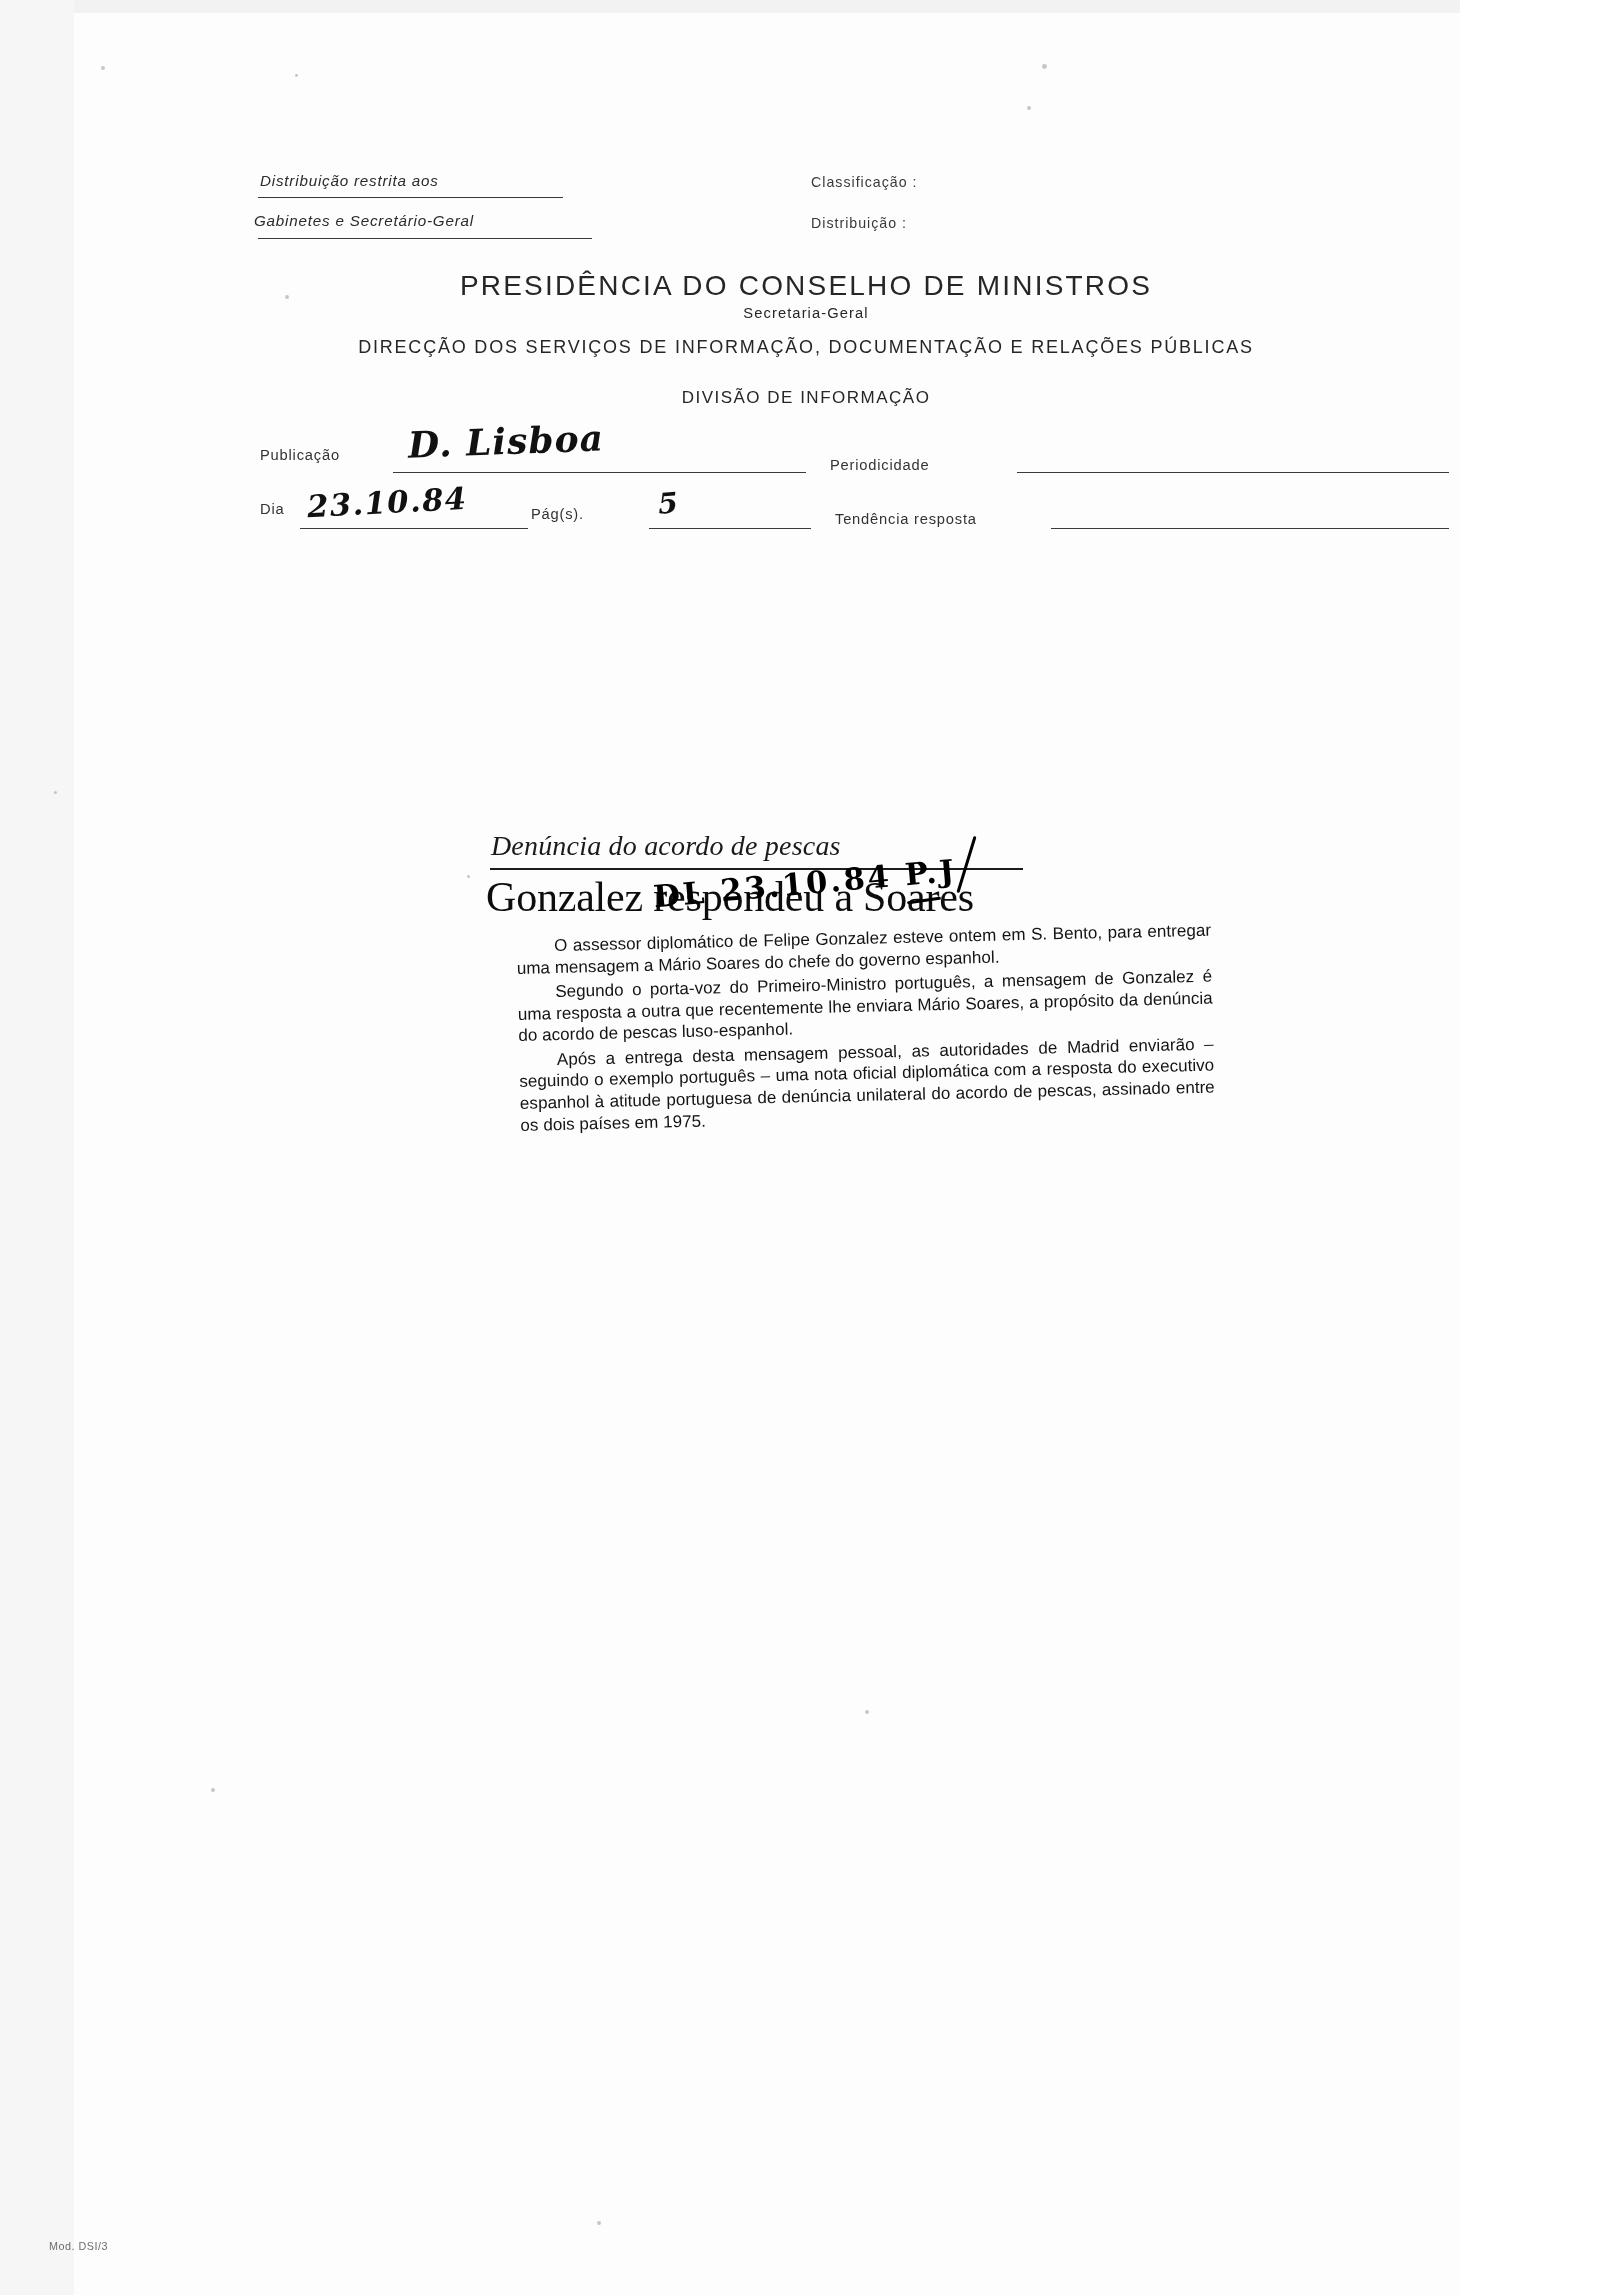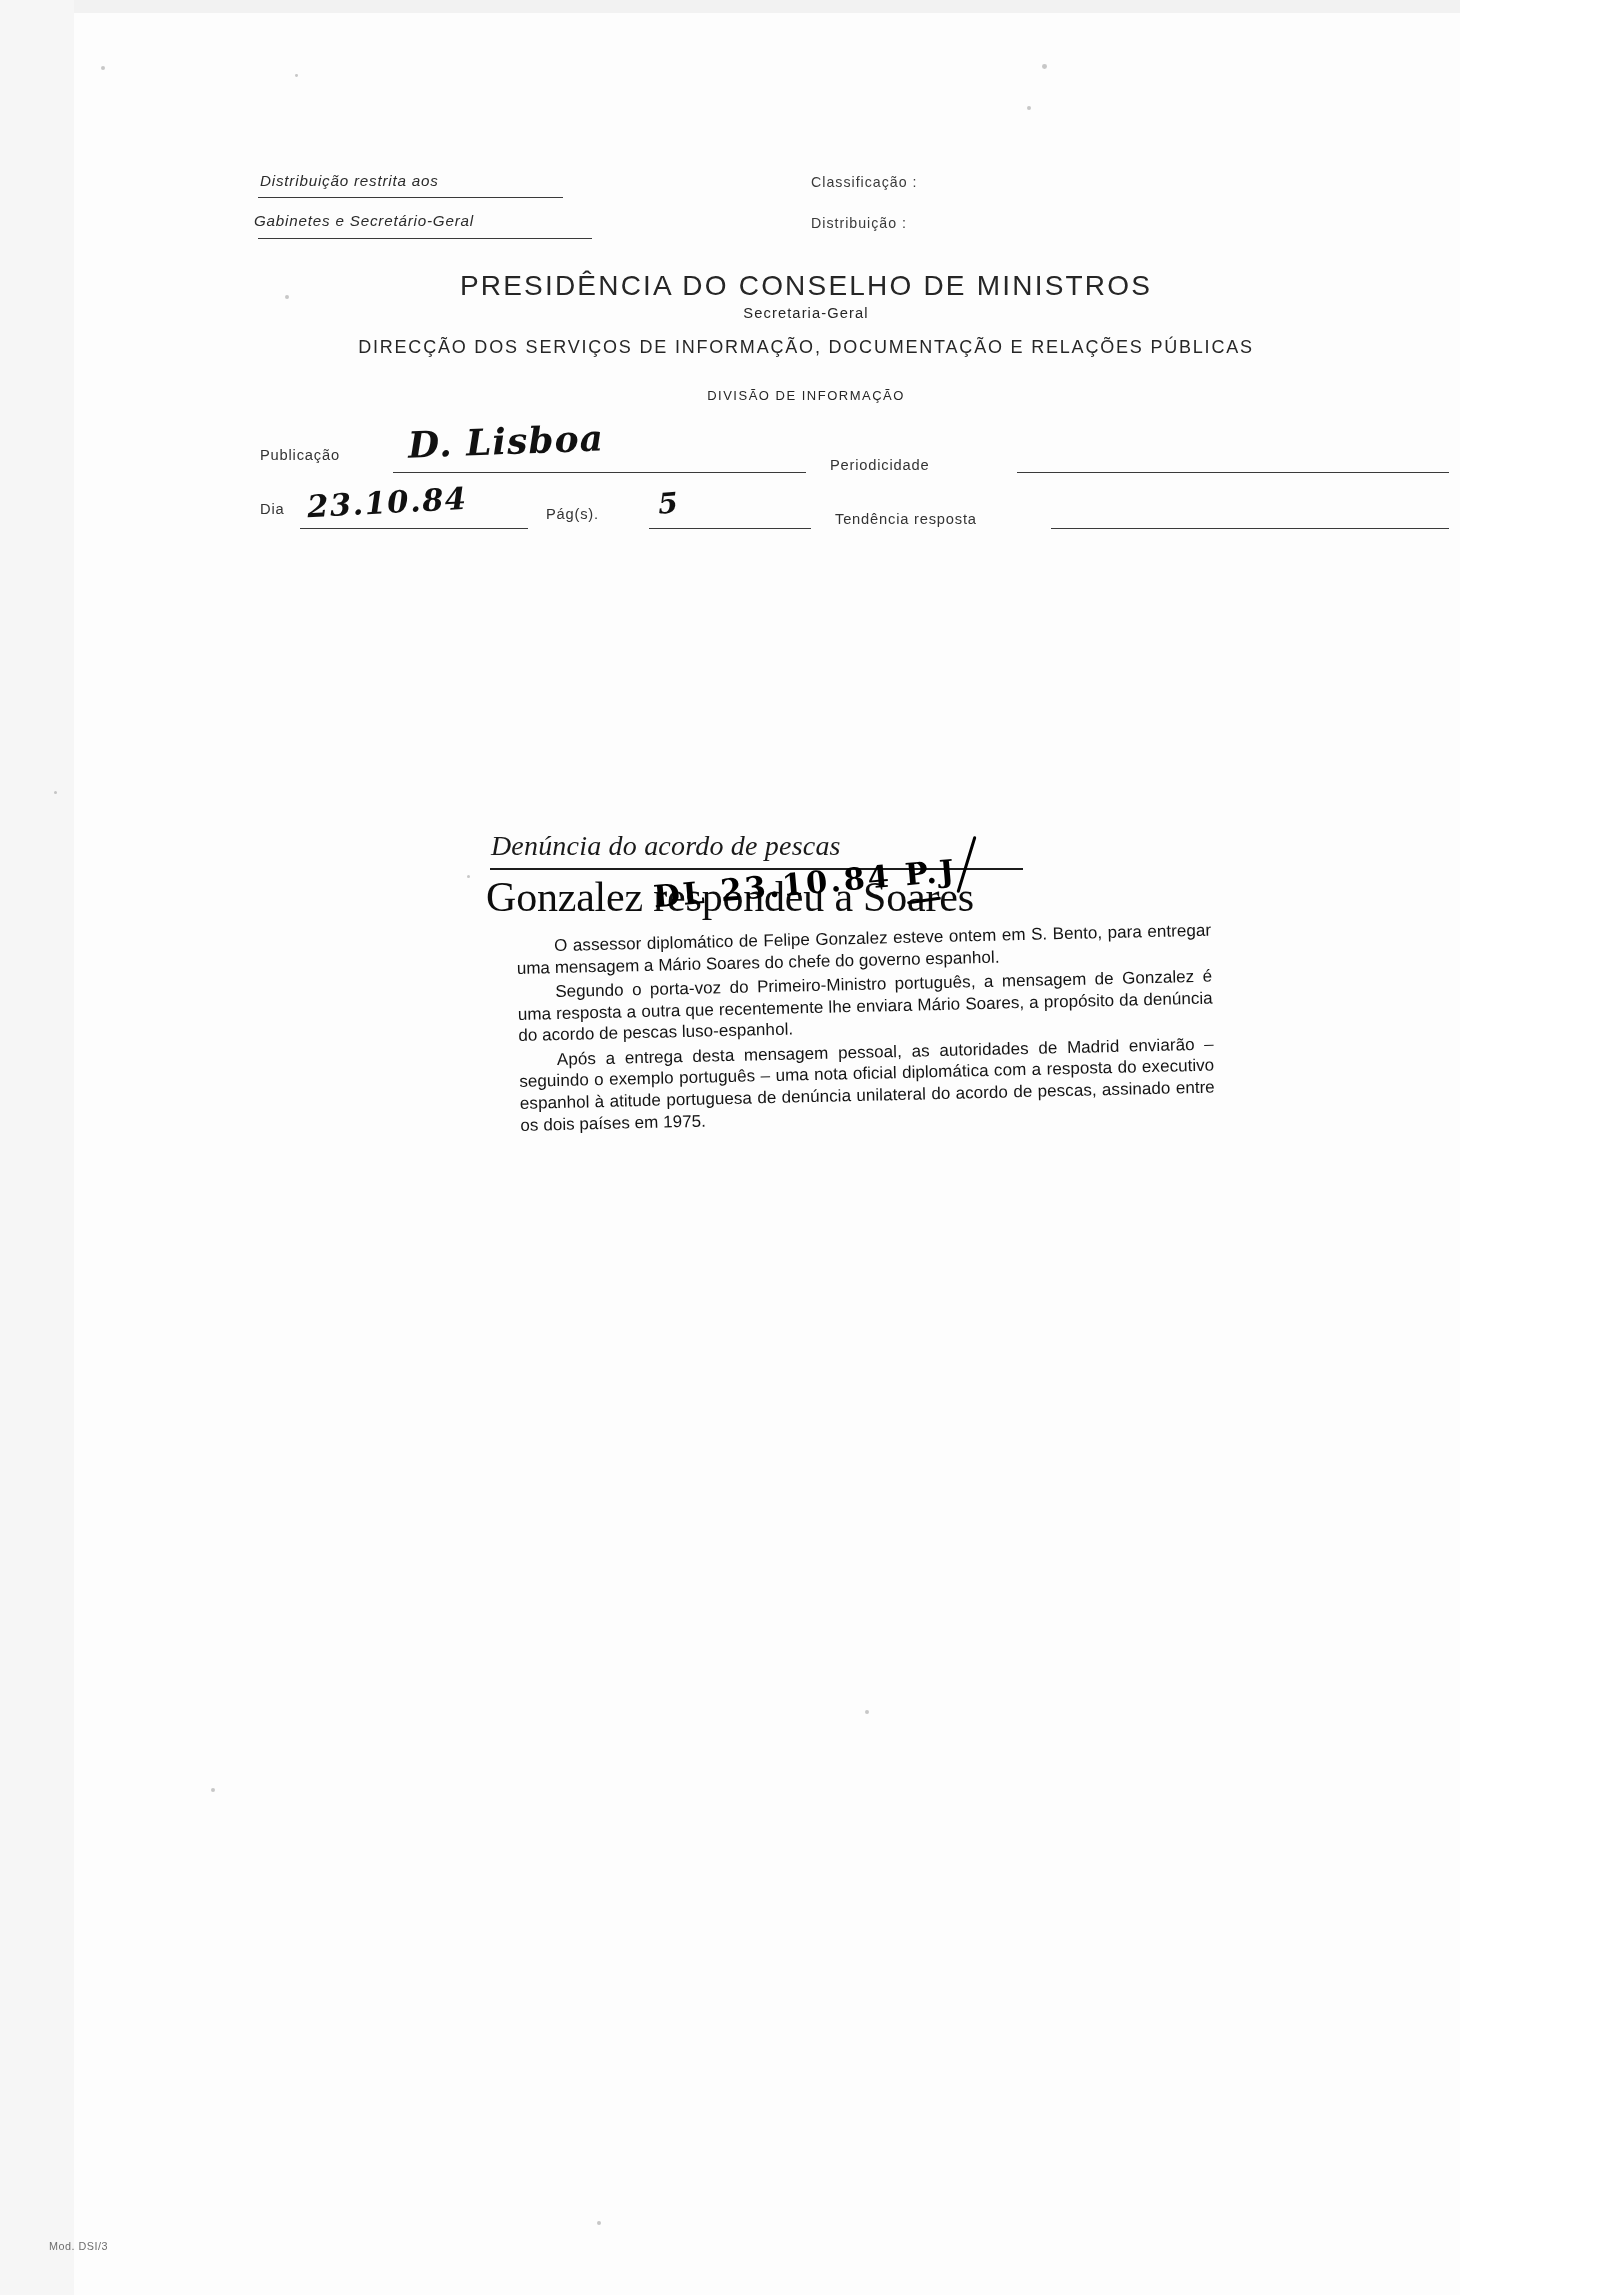--- a/index.html
+++ b/index.html
@@ -73,21 +73,21 @@
   }
   .org2 {
     font-size: 14.7px;
     letter-spacing: 1.1px;
   }
   .org3 {
     font-size: 18px;
     letter-spacing: 1.8px;
   }
   .org4 {
-    font-size: 13px;
+    font-size: 17px;
     letter-spacing: 1.5px;
   }
 
   .field-label {
     position: absolute;
     font-size: 14.7px;
     letter-spacing: 0.8px;
     color: #333;
     white-space: nowrap;
   }
@@ -250,21 +250,21 @@
     <div class="hand hand-pub" style="left:408px;top:420px;">D. Lisboa</div>
     <div class="rule" style="left:393px;top:472px;width:413px;"></div>
 
     <div class="field-label" style="left:830px;top:457px;">Periodicidade</div>
     <div class="rule" style="left:1017px;top:472px;width:432px;"></div>
 
     <div class="field-label" style="left:260px;top:501px;">Dia</div>
     <div class="hand hand-dia" style="left:307px;top:484px;">23.10.84</div>
     <div class="rule" style="left:300px;top:528px;width:228px;"></div>
 
-    <div class="field-label" style="left:546px;top:506px;">Pág(s).</div>
+    <div class="field-label" style="left:531px;top:506px;">Pág(s).</div>
     <div class="hand hand-pag" style="left:658px;top:486px;">5</div>
     <div class="rule" style="left:649px;top:528px;width:162px;"></div>
 
     <div class="field-label" style="left:835px;top:511px;">Tendência resposta</div>
     <div class="rule" style="left:1051px;top:528px;width:398px;"></div>
   </div>
 
   <div class="clip">
     <div class="kicker">Denúncia do acordo de pescas</div>
     <div class="kicker-rule"></div>

